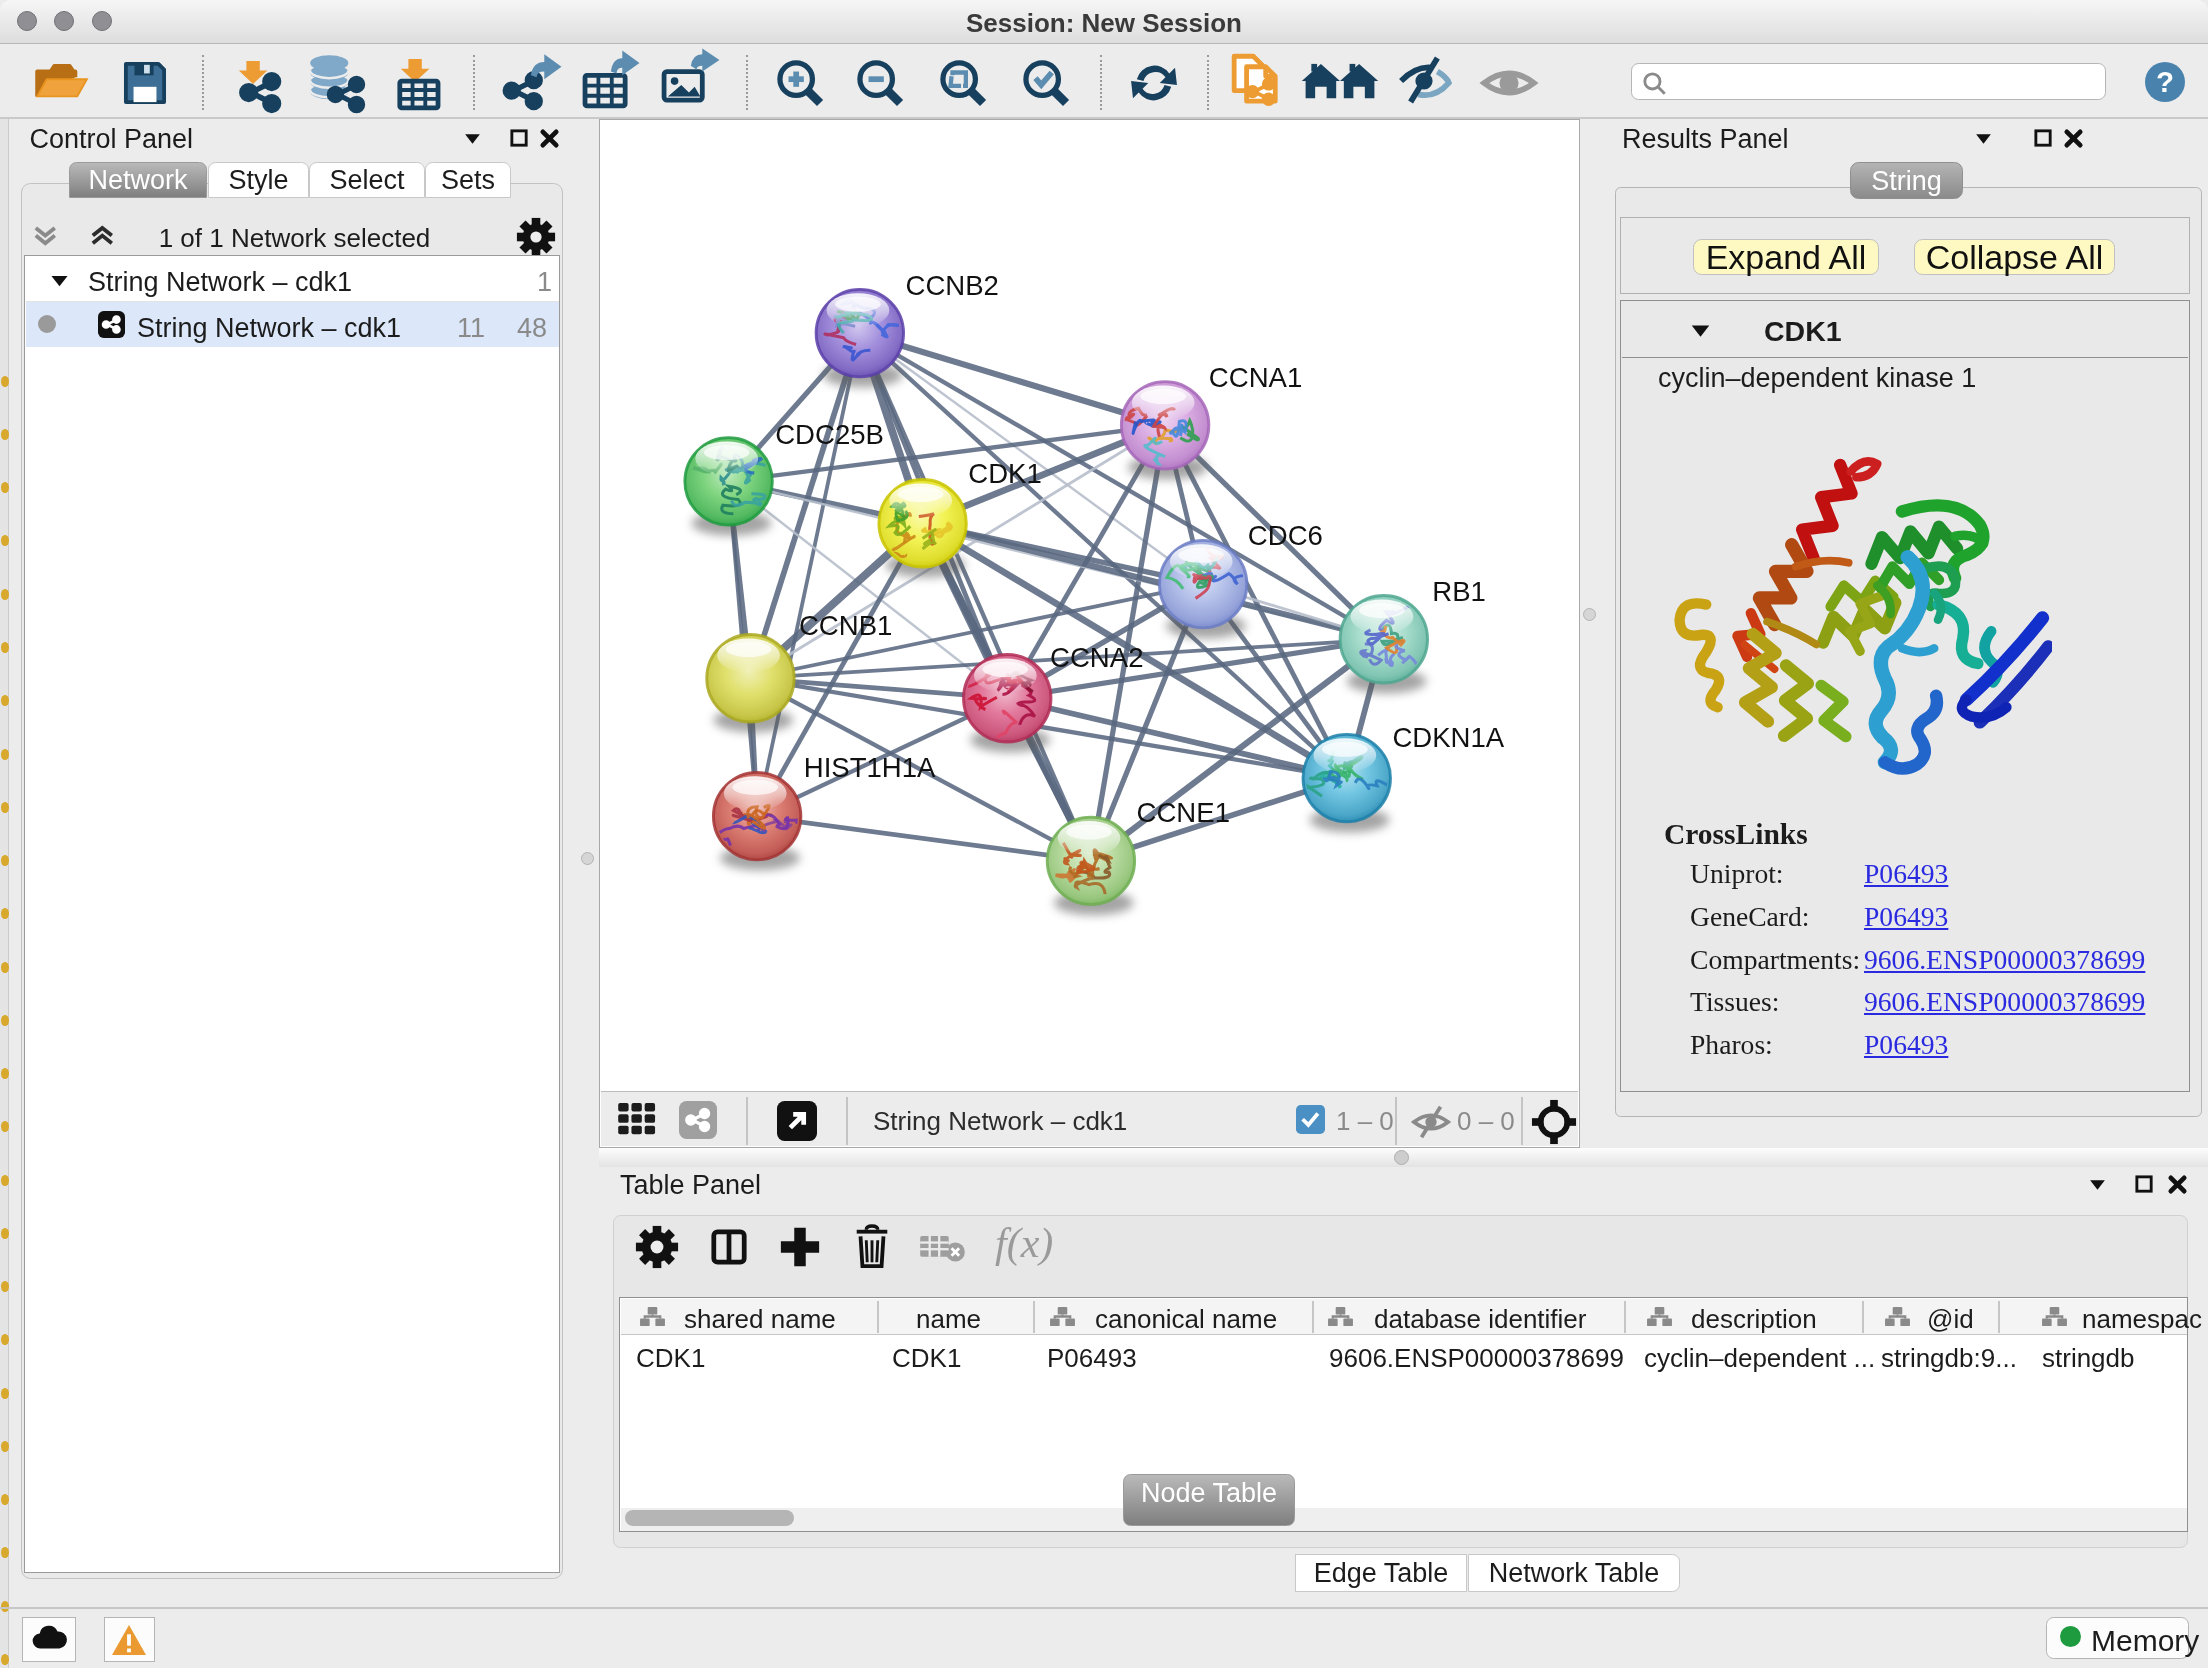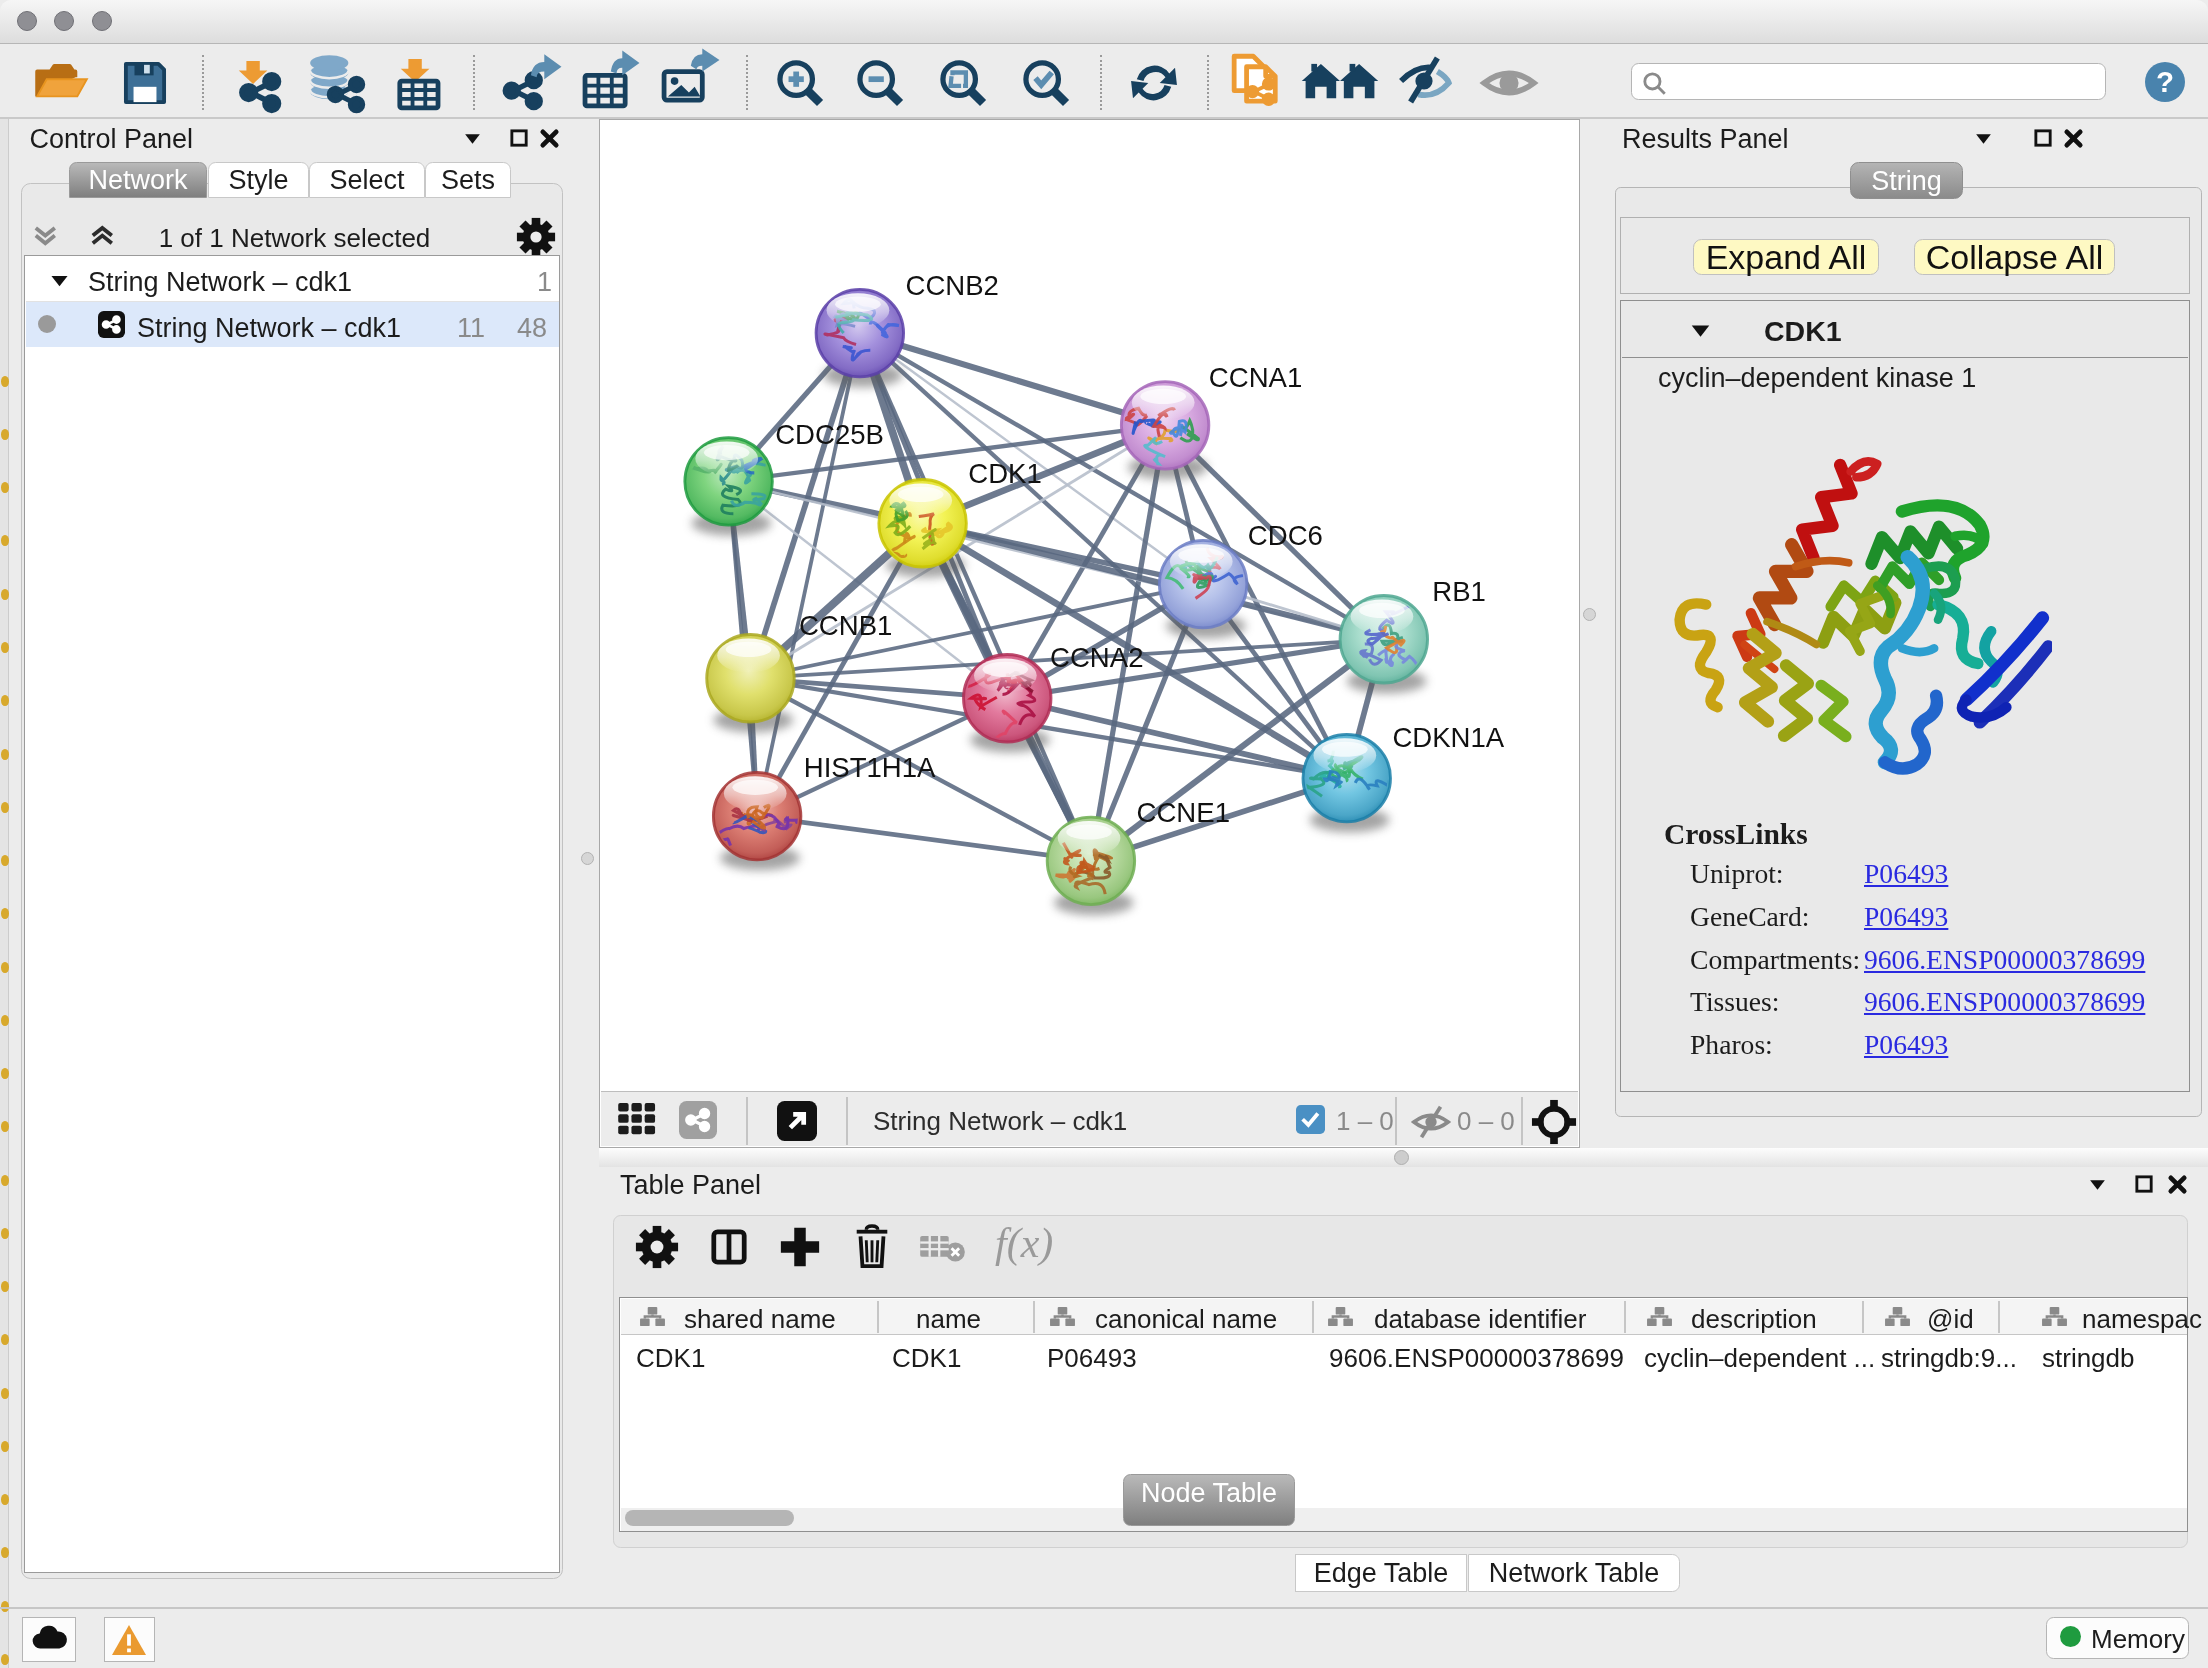--- a/index.html
+++ b/index.html
@@ -23,20 +23,21 @@
   text-align:center; font-size:34px; color:#111; }
 a.lnk { color:#2a2ae0; text-decoration:underline; }
 .serif { font-family:"Liberation Serif", serif; }
 </style></head>
 <body>
 
 <div class="titlebar">
   <div class="tl" style="left:17px;"></div>
   <div class="tl" style="left:54px;"></div>
   <div class="tl" style="left:92px;"></div>
+  <div class="title">Session: New Session</div>
 </div>
 
 <div class="toolbar"></div>
 <svg style="position:absolute;left:19px;top:40px;" width="86" height="86" viewBox="-45 -45 90 90">
     <path d="M-26 14 L-26 -12 L-12 -12 L-8 -18 L8 -18 L12 -12 L14 -12 L14 -6" fill="#b86e14" stroke="#b86e14" stroke-width="4" stroke-linejoin="round"></path>
 <path d="M-26 14 L-16 -4 L26 -4 L16 14 Z" fill="#f0a33c" stroke="#e8941f" stroke-width="2"></path>
   </svg>
 <svg style="position:absolute;left:102px;top:40px;" width="86" height="86" viewBox="-45 -45 90 90">
     <path d="M-20 -20 H14 L20 -14 V20 H-20 Z" fill="#3d6f96" stroke="#17405e" stroke-width="4" stroke-linejoin="round"></path>
 <rect x="-11" y="-21" width="20" height="13" fill="#17405e"></rect>
@@ -868,14 +869,14 @@
     <path d="M12 26 a8 8 0 0 1 -1 -16 a10 10 0 0 1 19 -2 a7 7 0 0 1 2 18 z" fill="#111"></path>
   </svg>
 <div class="abs" style="left:104px;top:1617px;width:51px;height:45px;background:#fcfcfc;border:1.9px solid #b5b5b5;"></div>
 <svg class="abs" style="left:110px;top:1623px;" width="38" height="34" viewBox="0 0 40 36">
     <path d="M20 2 L38 34 H2 Z" fill="#ea9a30"></path>
     <rect x="18" y="12" width="4" height="12" fill="#fff"></rect>
     <rect x="18" y="27" width="4" height="4" fill="#fff"></rect>
   </svg>
 <div class="abs" style="left:2046px;top:1617px;width:143px;height:42px;background:#fcfcfc;border:1.9px solid #b5b5b5;border-radius:7.6px;"></div>
 <div class="abs" style="left:2060px;top:1626px;width:21px;height:21px;border-radius:50%;background:#1f9b3f;"></div>
-<div class="abs" style="left:2091px;top:1624px;font-size:26px;">Memory</div>
+<div class="abs" style="left:2091px;top:1624px;font-size:30px;">Memory</div>
 
 
 </body></html>

